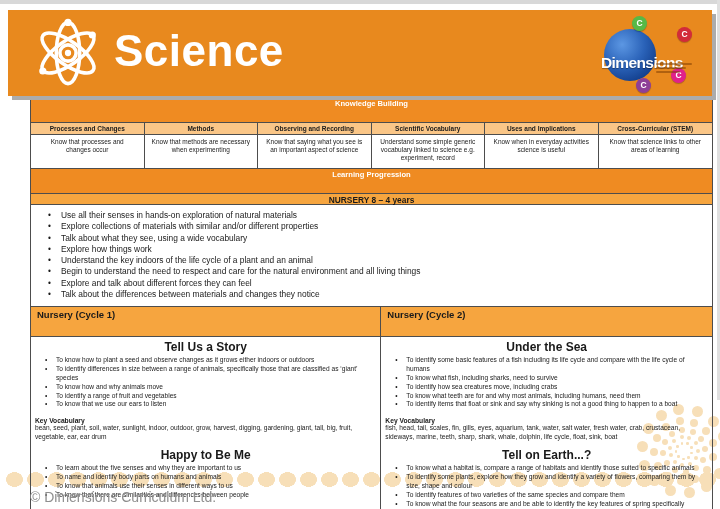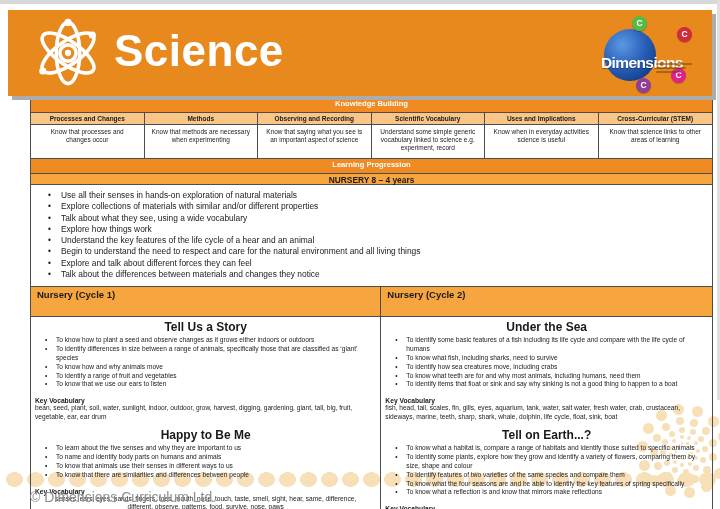--- a/index.html
+++ b/index.html
@@ -27,21 +27,21 @@
   .tagline i:nth-child(1){width:36px;}.tagline i:nth-child(2){width:30px;}.tagline i:nth-child(3){width:24px;}
   .badge{position:absolute;width:15px;height:15px;border-radius:50%;color:#fff;font-size:8.5px;font-weight:bold;
          text-align:center;line-height:15px;box-shadow:0 1px 1px rgba(0,0,0,.25);}
   .b-green{left:32px;top:1px;background:#57B947;}
   .b-red{right:8px;top:12px;background:#D22B3A;}
   .b-pink{right:14px;bottom:10px;background:#E0218A;}
   .b-purple{left:36px;bottom:0;background:#8E3F98;}
 
   
   .content{position:absolute;left:30px;top:97px;width:683px;z-index:2;}
-  .bar{height:16px;line-height:11px;text-align:center;font-weight:bold;border:1px solid var(--border);}
+  .bar{height:26px;line-height:11px;text-align:center;font-weight:bold;border:1px solid var(--border);}
   .bar.dark{background:var(--bar-orange);color:#fff;font-size:7.6px;}
   .bar.stage{background:var(--mid-orange);color:var(--ink);font-size:8.4px;height:12px;line-height:12px;margin-top:-1px;}
   .kb-grid{display:grid;grid-template-columns:repeat(6,1fr);border:1px solid var(--border);border-top:none;}
   .kb-h{background:var(--light-orange);color:var(--ink);font-weight:bold;font-size:6.5px;text-align:center;
         padding:2px 1px;border-right:1px solid var(--border);border-bottom:1px solid var(--border);}
   .kb-c{font-size:6.5px;line-height:8.2px;color:#222;text-align:center;padding:3px 7px 4px;min-height:33px;
         border-right:1px solid var(--border);}
   .kb-h:nth-child(6n),.kb-c:nth-child(6n){border-right:none;}
   .lp-bar{margin-top:-1px;}
   .lp-list{border:1px solid var(--border);border-top:none;padding:5px 0 6px;}
@@ -187,21 +187,21 @@
         <div class="kb-c">Know when in everyday activities science is useful</div>
         <div class="kb-c">Know that science links to other areas of learning</div>
       </div>
     <div class="bar dark lp-bar">Learning Progression</div>
     <div class="bar stage">NURSERY 8 – 4 years</div>
     <div class="lp-list">
         <div class="lp-item">Use all their senses in hands-on exploration of natural materials</div>
         <div class="lp-item">Explore collections of materials with similar and/or different properties</div>
         <div class="lp-item">Talk about what they see, using a wide vocabulary</div>
         <div class="lp-item">Explore how things work</div>
-        <div class="lp-item">Understand the key features of the life cycle of a hear and an animal</div>
+        <div class="lp-item">Understand the key indoors of the life cycle of a plant and an animal</div>
         <div class="lp-item">Begin to understand the need to respect and care for the natural environment and all living things</div>
         <div class="lp-item">Explore and talk about different forces they can feel</div>
         <div class="lp-item">Talk about the differences between materials and changes they notice</div>
       </div>
     <div class="cycles">
         <div class="cycle">
           <div class="cycle-head">Nursery (Cycle 1)</div>
           <div class="section first">
             <div class="sec-title">Tell Us a Story</div>
             <div class="sec-item">To know how to plant a seed and observe changes as it grows either indoors or outdoors</div>

